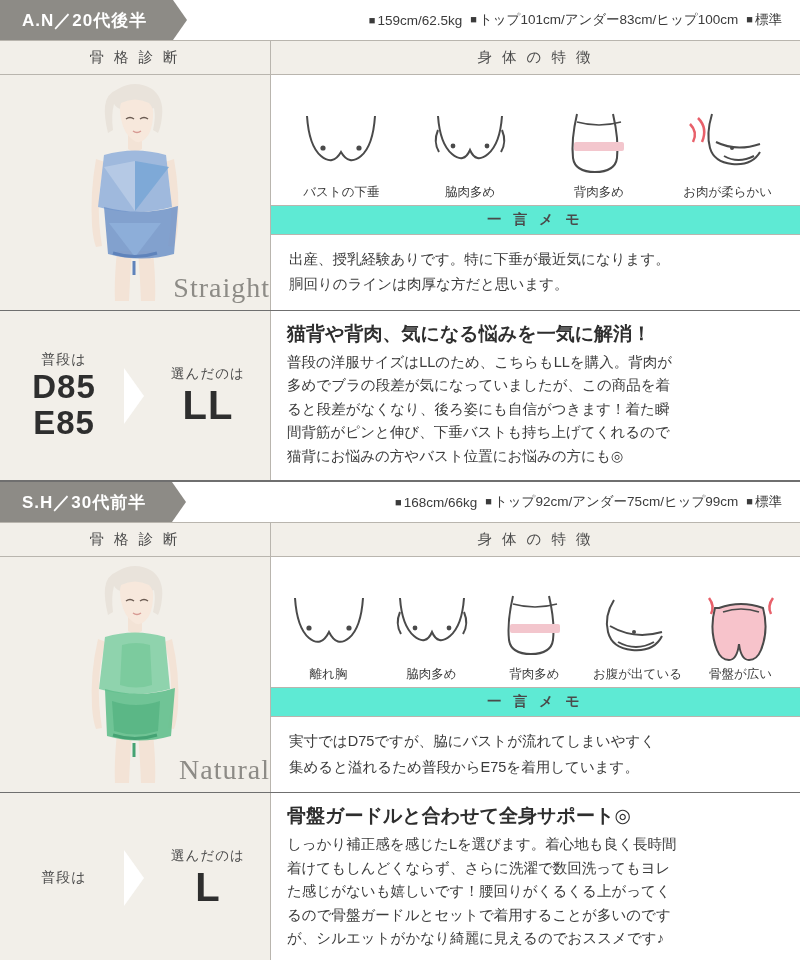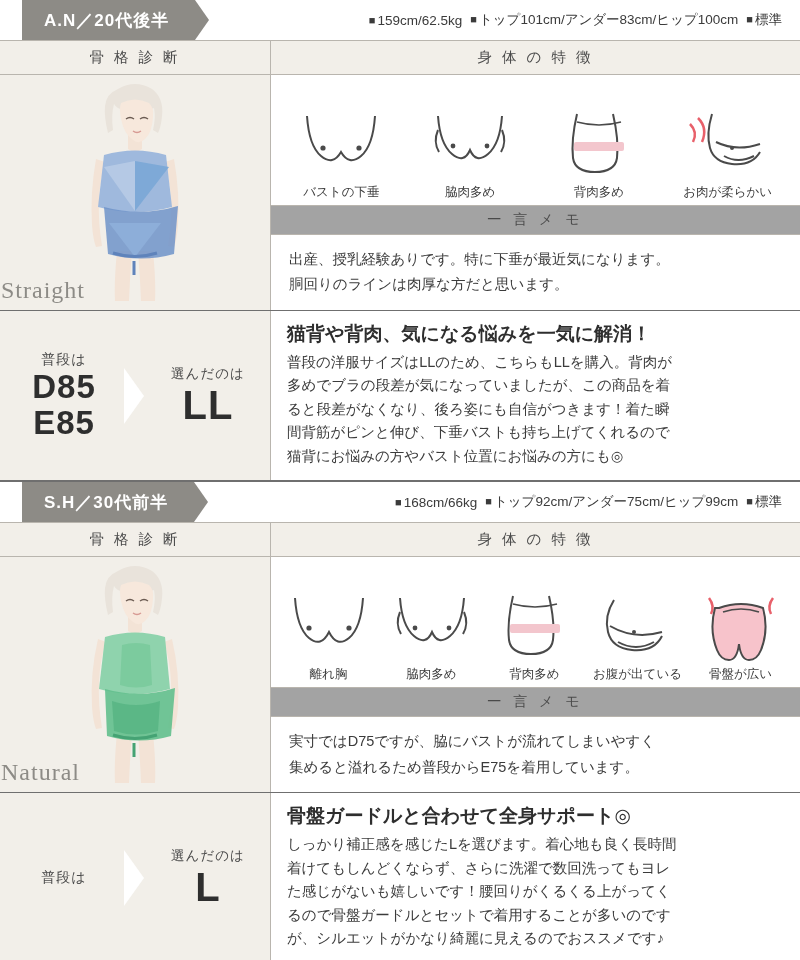--- a/index.html
+++ b/index.html
@@ -19,21 +19,20 @@
   
   .rev-head{
     display:flex;align-items:stretch;height:40px;background:#ffffff;
   }
   .rev-head-name{
     background:#8d8b86;color:#ffffff;
     display:flex;align-items:center;
     padding:0 26px 0 22px;
     font-size:17px;letter-spacing:1px;font-weight:bold;
     position:relative;
-    margin-left:22px;
   }
   .rev-head-name:after{
     content:"";position:absolute;right:-14px;top:0;
     border-top:20px solid transparent;border-bottom:20px solid transparent;
     border-left:14px solid #8d8b86;
   }
   .rev-head-specs{
     flex:1;display:flex;align-items:center;justify-content:flex-end;
     padding-right:18px;font-size:13.5px;color:#3b3b3b;letter-spacing:0px;
   }
@@ -52,34 +51,34 @@
   
   .rev-body{display:flex;border-bottom:1px solid #6f6f6f;}
   .body-left{
     width:270px;border-right:1px solid #b9b5ae;background:#f2efe9;
     position:relative;height:235px;
   }
   .body-right{flex:1;background:#ffffff;display:flex;flex-direction:column;}
 
   .figure-wrap{position:relative;width:100%;height:100%;}
   .fig-label{
-    position:absolute;bottom:6px;left:1px;right:0;text-align:left;
+    position:absolute;bottom:6px;left:1px;right:0;text-align:right;
     font-family:"Liberation Serif","DejaVu Serif",serif;
-    font-size:24px;color:#8d8b86;letter-spacing:1px;
+    font-size:28px;color:#8d8b86;letter-spacing:1px;
   }
 
   
   .features{display:flex;justify-content:space-around;align-items:flex-end;padding:8px 8px 4px 6px;height:118px;}
   .feat{width:96px;text-align:center;}
   .feat-art{height:76px;display:flex;align-items:flex-end;justify-content:center;}
   .feat-cap{font-size:12.5px;color:#3b3b3b;margin-top:4px;white-space:nowrap;}
 
   .memo-head{
-    background:#a3a3a3;border-top:1px solid #b9b5ae;border-bottom:1px solid #b9b5ae;
-    text-align:center;font-size:14px;letter-spacing:4px;color:#4a4a4a;padding:5px 0;
+    background:#5eead4;border-top:1px solid #b9b5ae;border-bottom:1px solid #b9b5ae;
+    text-align:center;font-size:14px;letter-spacing:4px;color:#4a4a4a;padding:5px 0;font-weight:bold;
   }
   .memo-body{padding:12px 16px 8px 18px;font-size:14.5px;line-height:1.75;color:#3b3b3b;}
 
   
   .rev-foot{display:flex;border-bottom:0;}
   .foot-left{
     width:270px;background:#f2efe9;border-right:1px solid #b9b5ae;
     display:flex;align-items:center;position:relative;
   }
   .usual{width:128px;text-align:center;}

